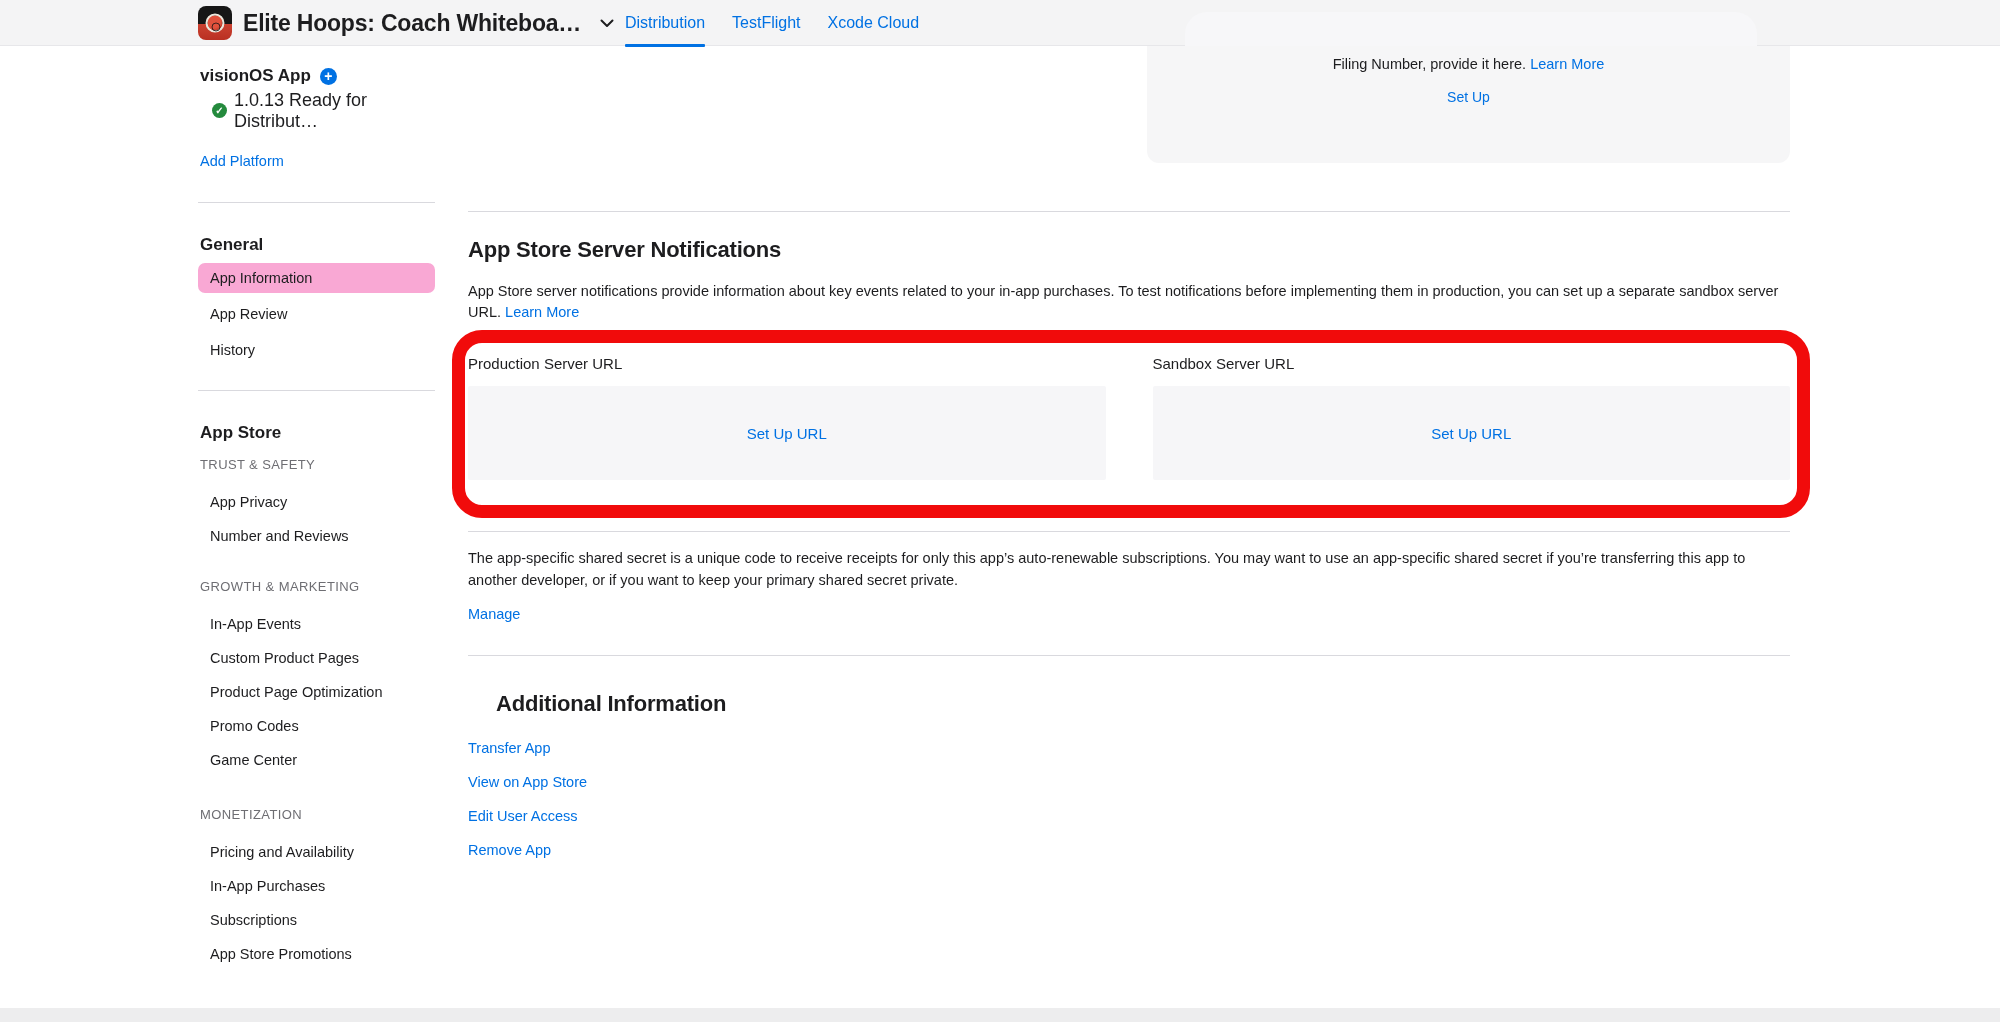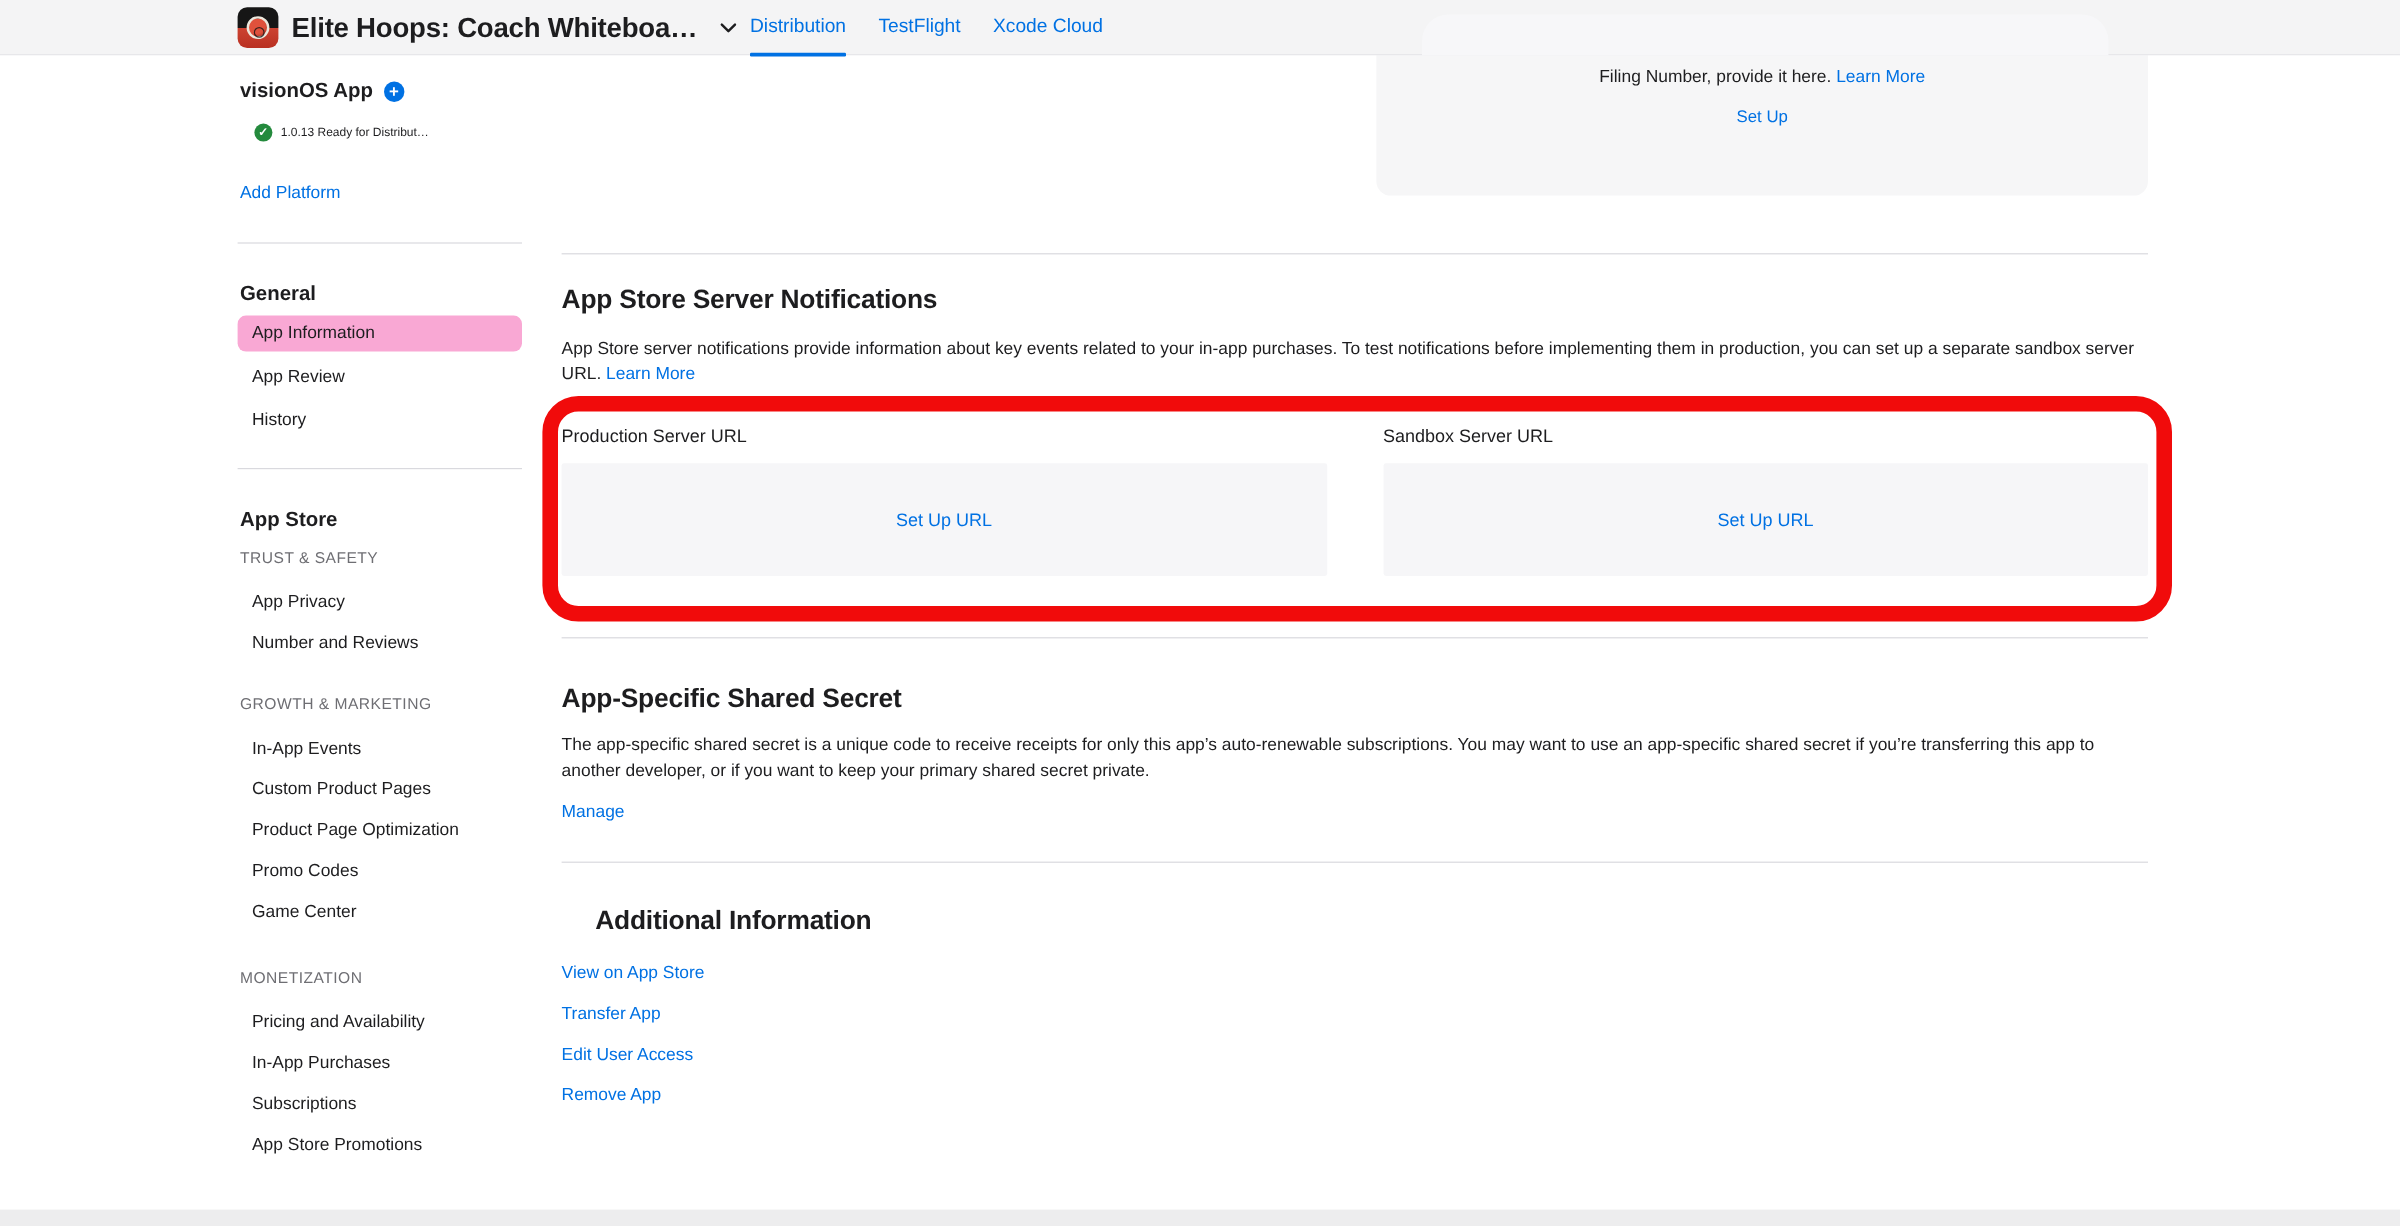--- a/index.html
+++ b/index.html
@@ -60,21 +60,21 @@
     margin-top:20px; padding-left:2px; display:flex; align-items:center; gap:9px;
     font-size:17px; font-weight:bold; height:20px;
   }
   .plus-icon {
     width:17px; height:17px; border-radius:50%; background:#0071e3; color:#fff;
     display:flex; align-items:center; justify-content:center; cursor:pointer; flex:0 0 auto;
   }
   .plus-icon::before { content:"+"; font-size:14px; line-height:1; margin-top:-1px; }
   .sb-version {
     margin-top:16px; padding-left:14px; height:17px;
-    display:flex; align-items:center; gap:7px; font-size:10px; cursor:pointer;
+    display:flex; align-items:center; gap:7px; font-size:18px; cursor:pointer;
   }
   .check-icon {
     width:15px; height:15px; border-radius:50%; background:#248a3d; color:#fff;
     display:flex; align-items:center; justify-content:center; flex:0 0 auto;
   }
   .check-icon::before { content:"✓"; font-size:10px; font-weight:bold; line-height:1; }
   .sb-addplatform { display:block; margin-top:34px; padding-left:2px; font-size:14.5px; height:17px; }
   .sb-divider { border:0; border-top:1px solid #d9d9de; height:0; }
   .sb-divider.d1 { margin-top:32px; }
   .sb-divider.d2 { margin-top:25px; }
@@ -230,30 +230,29 @@
     <div class="server-col">
       <div class="col-label">Sandbox Server URL</div>
       <div class="setup-box">
         <a class="link">Set Up URL</a>
       </div>
     </div>
   </div>
 
   <hr class="content-divider c2">
 
-  <h1 class="section-title t2">App-Specific Shared Secret</h1>
   <p class="section-desc d2">The app-specific shared secret is a unique code to receive receipts for only this app’s auto-renewable subscriptions. You may want to use an app-specific shared secret if you’re transferring this app to another developer, or if you want to keep your primary shared secret private.</p>
   <a class="manage-link link">Manage</a>
 
   <hr class="content-divider c3">
 
   <h1 class="section-title t3">Additional Information</h1>
   <div class="add-links">
+    <a class="link">Transfer App</a>
     <a class="link">View on App Store</a>
-    <a class="link">Transfer App</a>
     <a class="link">Edit User Access</a>
     <a class="link">Remove App</a>
   </div>
 </div>
 
 <div class="annotation"></div>
 
 <div class="footer"></div>
 
 </body></html>

